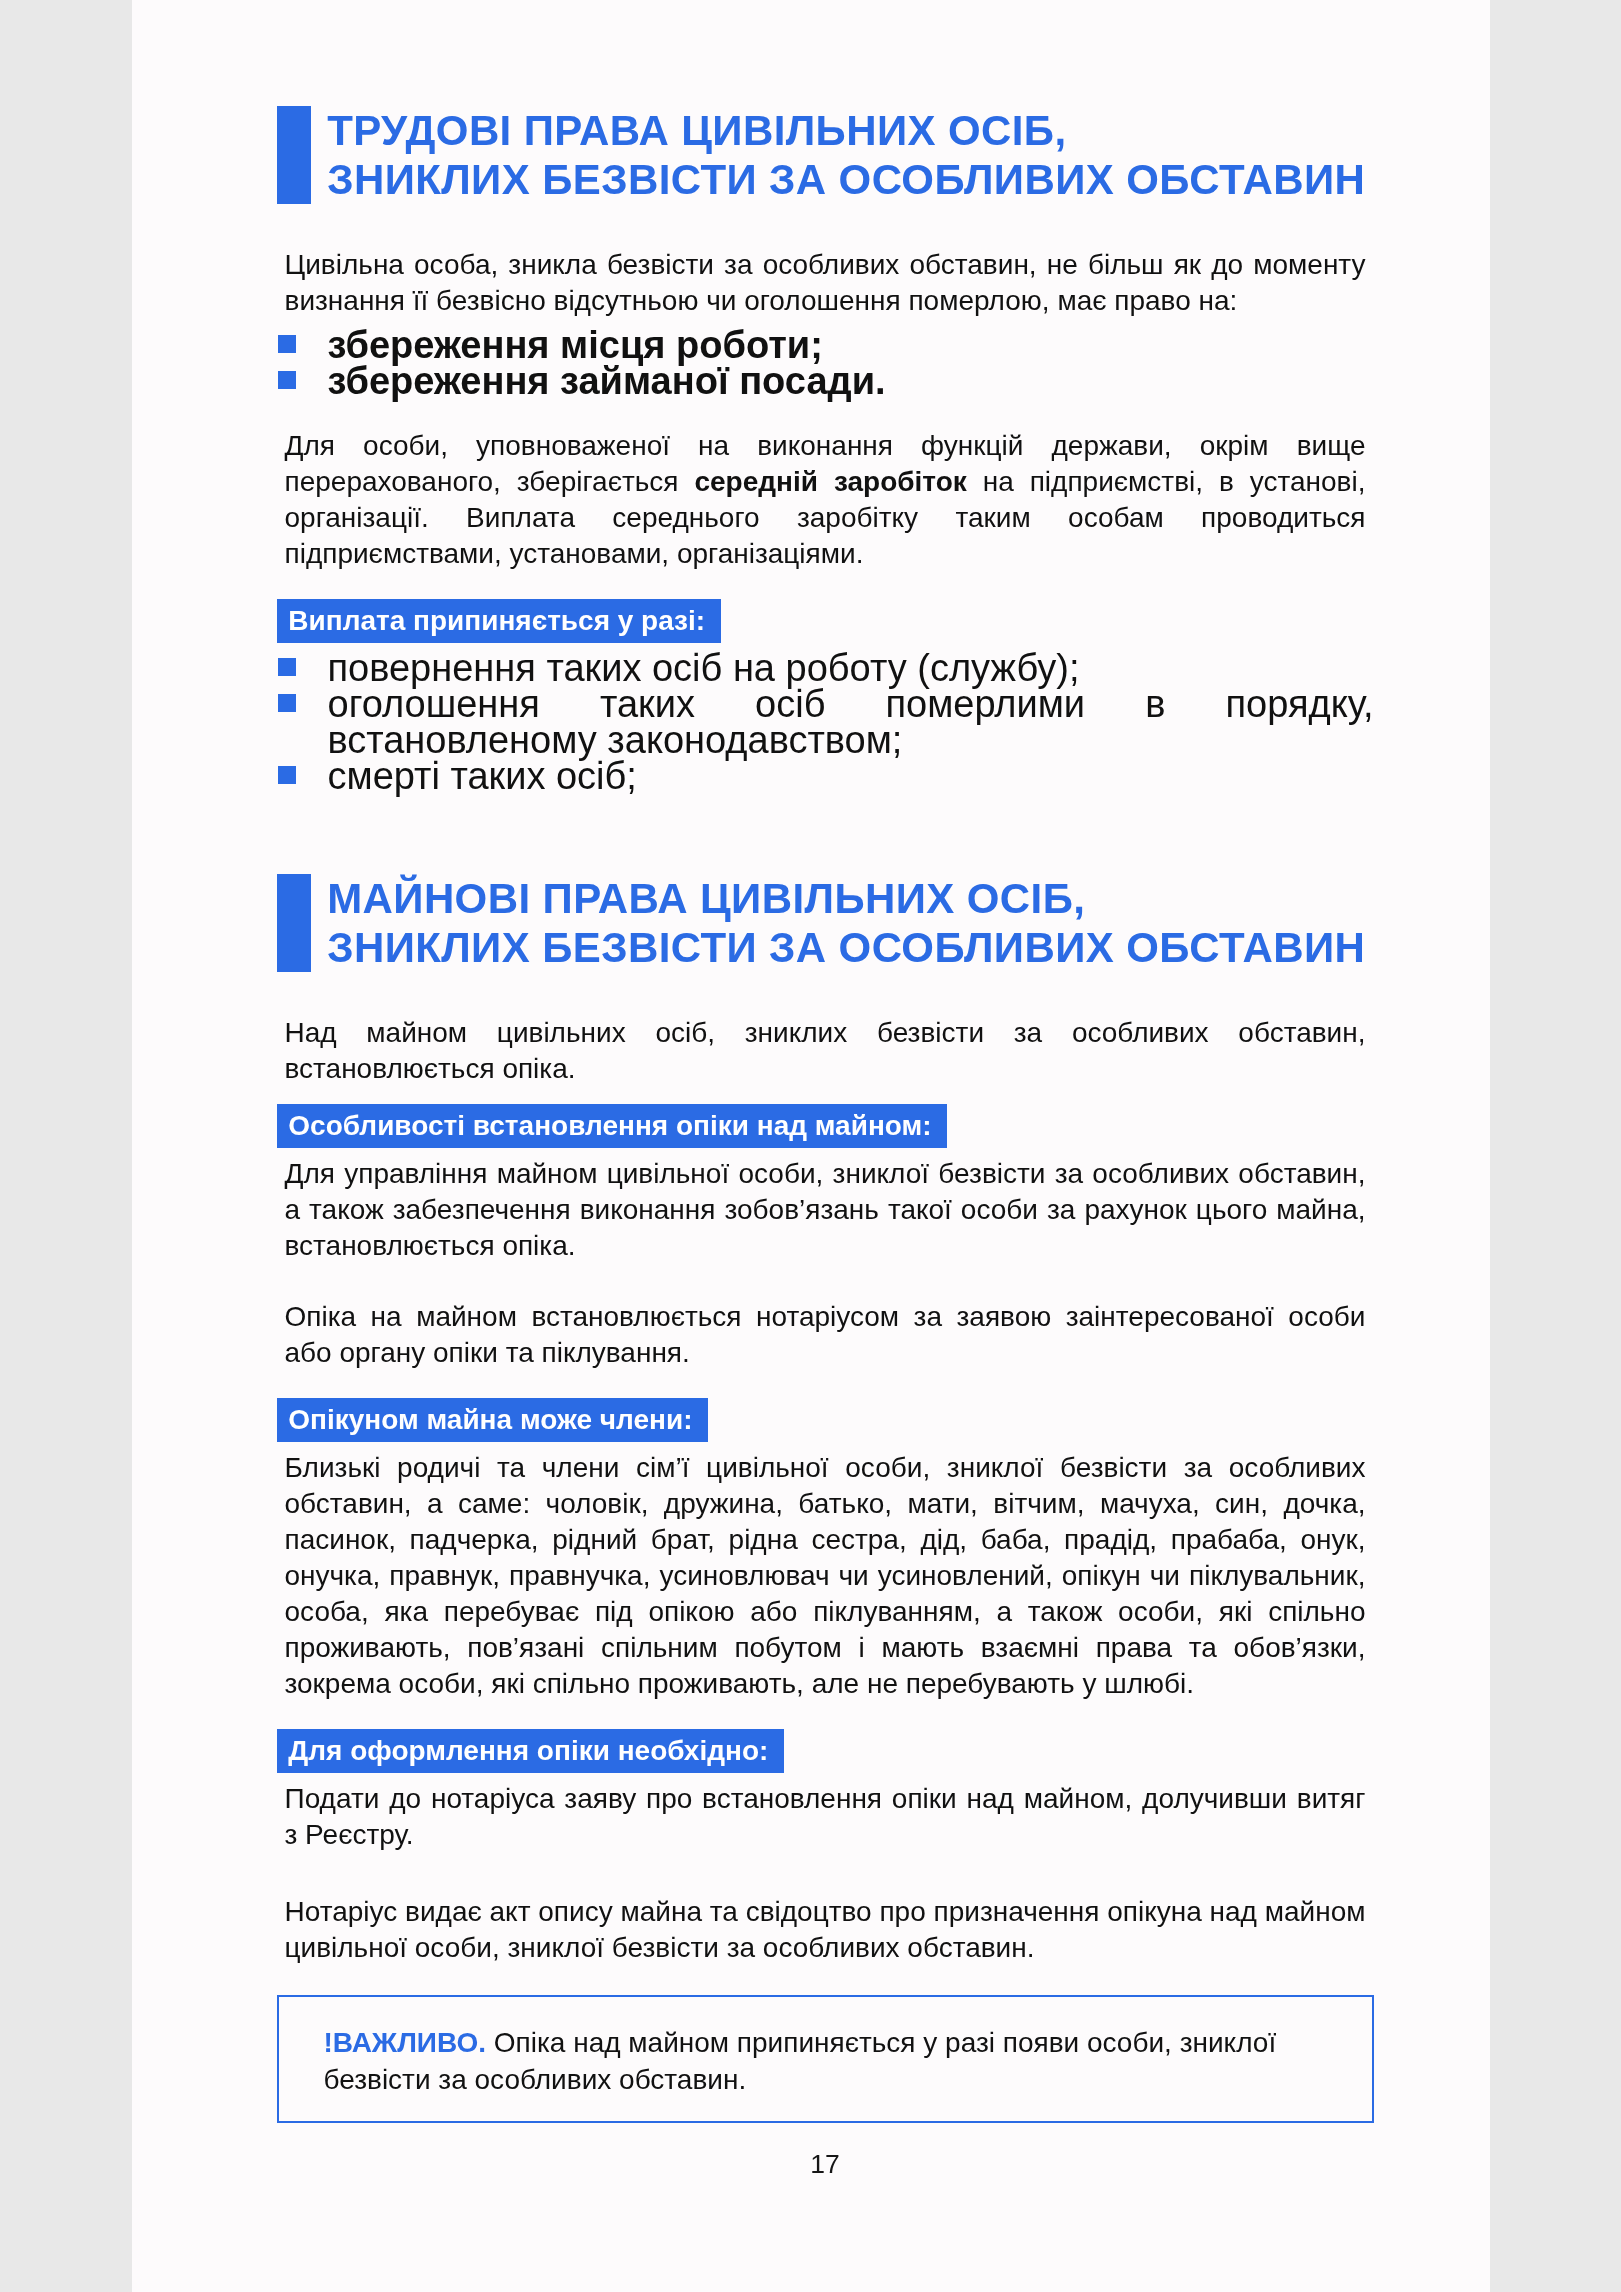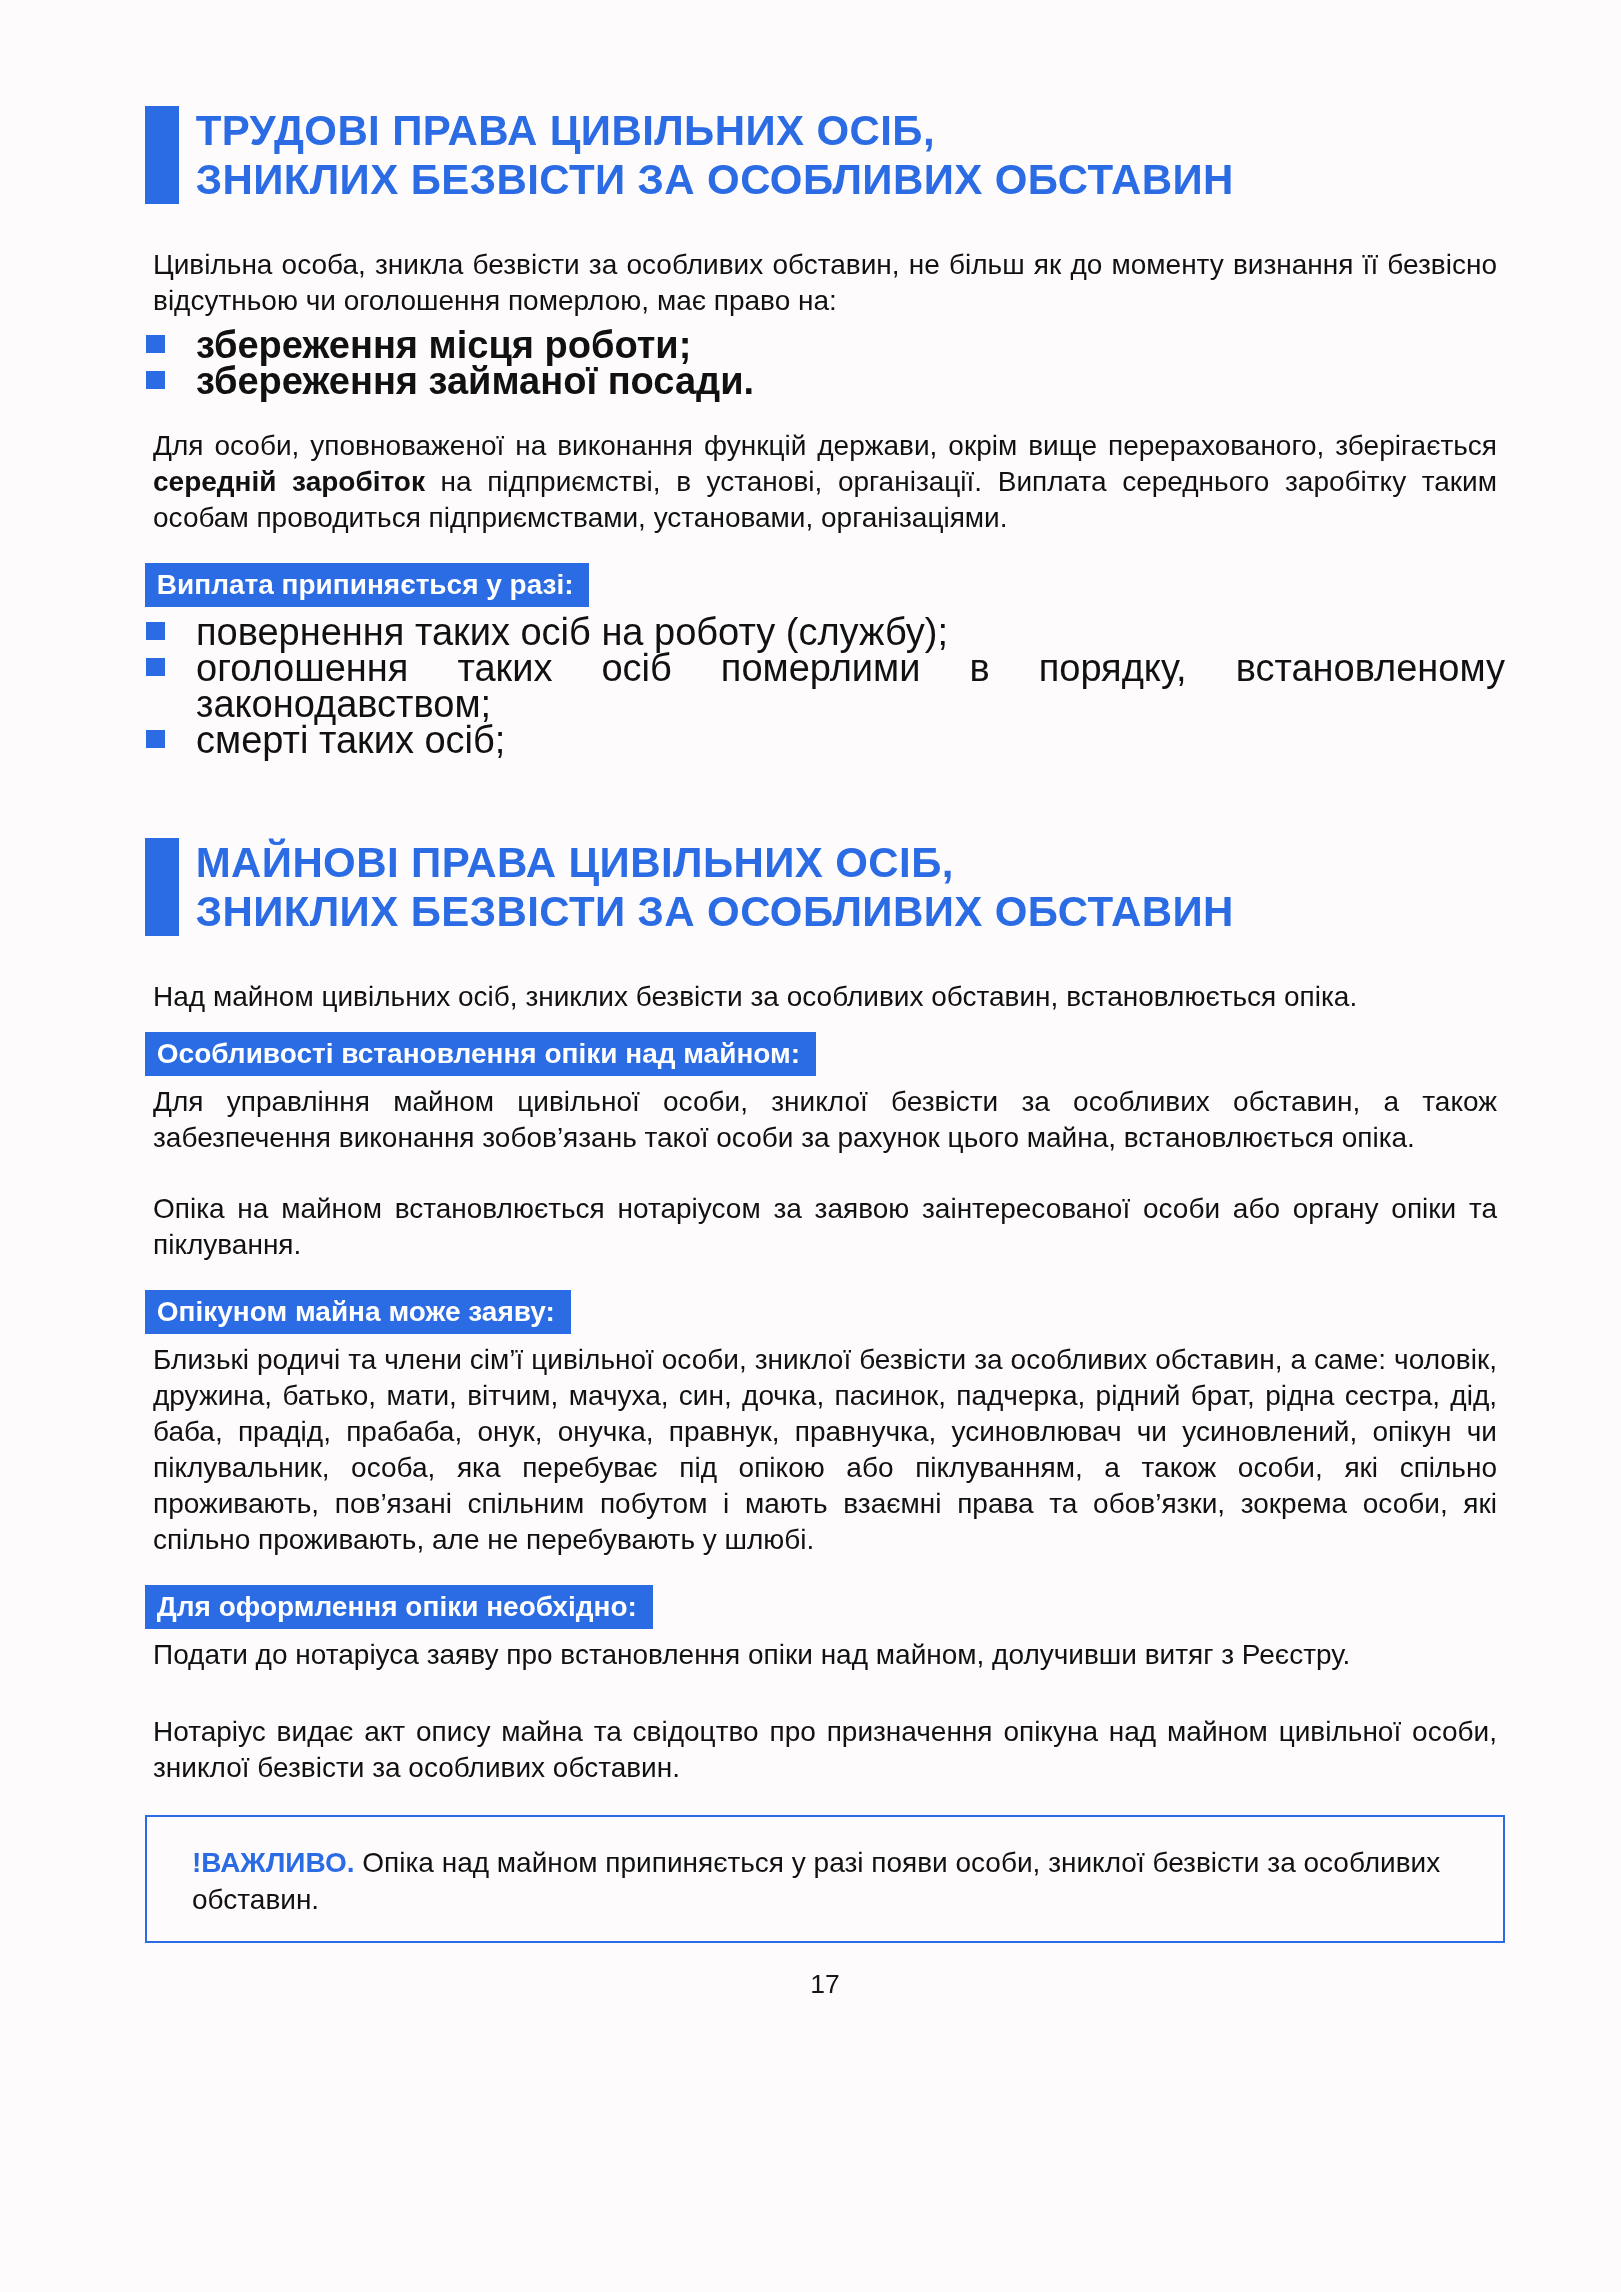--- a/index.html
+++ b/index.html
@@ -8,21 +8,21 @@
     --paper:#fdfbfc;
   }
   html,body{margin:0;padding:0;}
   body{
     background:#e8e8e8;
     font-family:"Liberation Sans", sans-serif;
     color:var(--ink);
   }
   .page{
     position:relative;
-    width:1621px;
+    width:1358px;
     height:2293px;
     background:var(--paper);
     overflow:hidden;
     margin:0 auto;
   }
   .content{
     padding:106px 116px 0 145px;
   }
 
   
@@ -188,21 +188,21 @@
       <p class="body-par mt-intro">Над майном цивільних осіб, зниклих безвісти за особливих обставин, встановлюється опіка.</p>
 
       <div class="subhead tight">
         <span class="chip">Особливості встановлення опіки над майном:</span>
       </div>
       <p class="body-par">Для управління майном цивільної особи, зниклої безвісти за особливих обставин, а також забезпечення виконання зобов’язань такої особи за рахунок цього майна, встановлюється опіка.</p>
 
       <p class="body-par mt-36">Опіка на майном встановлюється нотаріусом за заявою заінтересованої особи або органу опіки та піклування.</p>
 
       <div class="subhead mt-28">
-        <span class="chip">Опікуном майна може заяву:</span>
+        <span class="chip">Опікуном майна може члени:</span>
       </div>
       <p class="body-par">Близькі родичі та члени сім’ї цивільної особи, зниклої безвісти за особливих обставин, а саме: чоловік, дружина, батько, мати, вітчим, мачуха, син, дочка, пасинок, падчерка, рідний брат, рідна сестра, дід, баба, прадід, прабаба, онук, онучка, правнук, правнучка, усиновлювач чи усиновлений, опікун чи піклувальник, особа, яка перебуває під опікою або піклуванням, а також особи, які спільно проживають, пов’язані спільним побутом і мають взаємні права та обов’язки, зокрема особи, які спільно проживають, але не перебувають у шлюбі.</p>
 
       <div class="subhead mt-28">
         <span class="chip">Для оформлення опіки необхідно:</span>
       </div>
       <p class="body-par">Подати до нотаріуса заяву про встановлення опіки над майном, долучивши витяг з Реєстру.</p>
 
       <p class="body-par mt-42">Нотаріус видає акт опису майна та свідоцтво про призначення опікуна над майном цивільної особи, зниклої безвісти за особливих обставин.</p>
 

